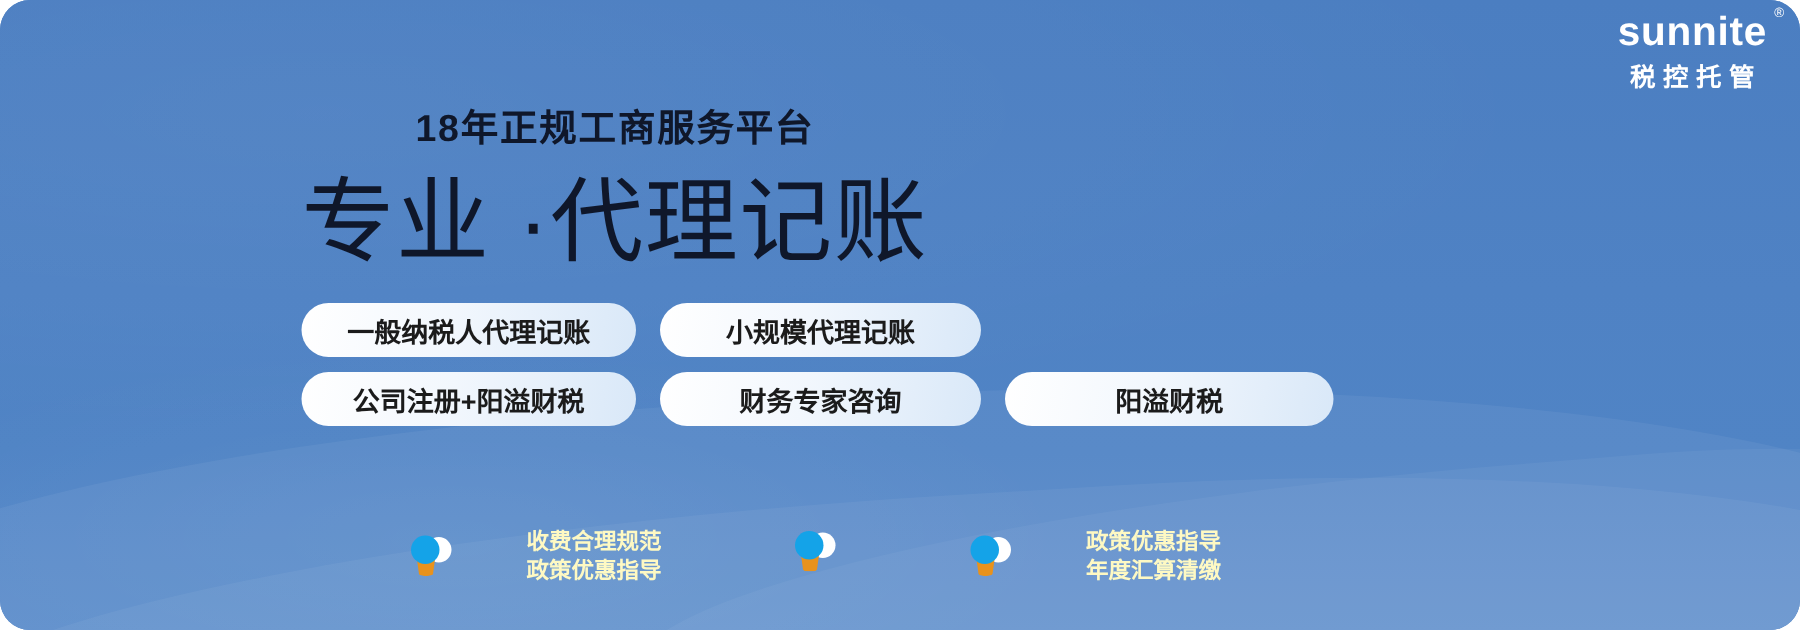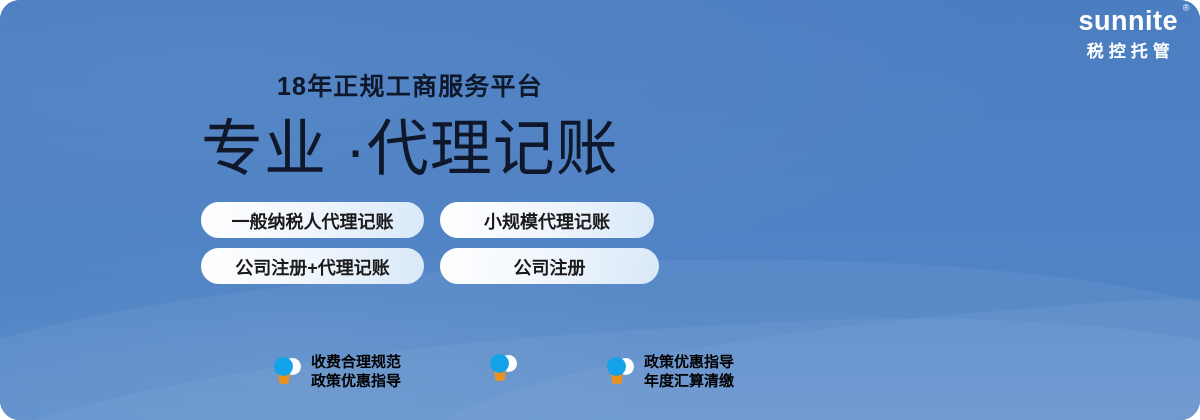--- a/index.html
+++ b/index.html
@@ -209,25 +209,26 @@
   .feature-icon .dot {
     position: absolute;
     left: 2px;
     top: 2px;
     width: 19px;
     height: 19px;
     border-radius: 50%;
     background: #14a3e8;
   }
   .feature-text {
-    color: #000000;
+    color: #fef9c3;
     font-size: 15px;
     font-weight: 700;
     line-height: 19px;
     white-space: nowrap;
+    margin-left: 40px;
   }
 </style>
 </head>
 <body>
 
 <div class="banner">
 
   <div class="bg-layer">
     <div class="bg-gradient"></div>
     <div class="bg-sheen"></div>
@@ -248,22 +249,23 @@
     <p class="eyebrow">18年正规工商服务平台</p>
     <h1 class="title">专业 ·代理记账</h1>
   </div>
 
   <div class="pill-grid">
     <div class="pill-row">
       <div class="pill w1">一般纳税人代理记账</div>
       <div class="pill w2">小规模代理记账</div>
     </div>
     <div class="pill-row">
-      <div class="pill w1">公司注册+代理记账</div>
-      <div class="pill w3">公司注册</div>
+      <div class="pill w1">公司注册+阳溢财税</div>
+      <div class="pill w2">财务专家咨询</div>
+      <div class="pill w3">阳溢财税</div>
     </div>
   </div>
 
   <div class="features">
 
     <div class="feature">
       <span class="feature-icon">
         <span class="moon"></span>
         <span class="cup"></span>
         <span class="dot"></span>

